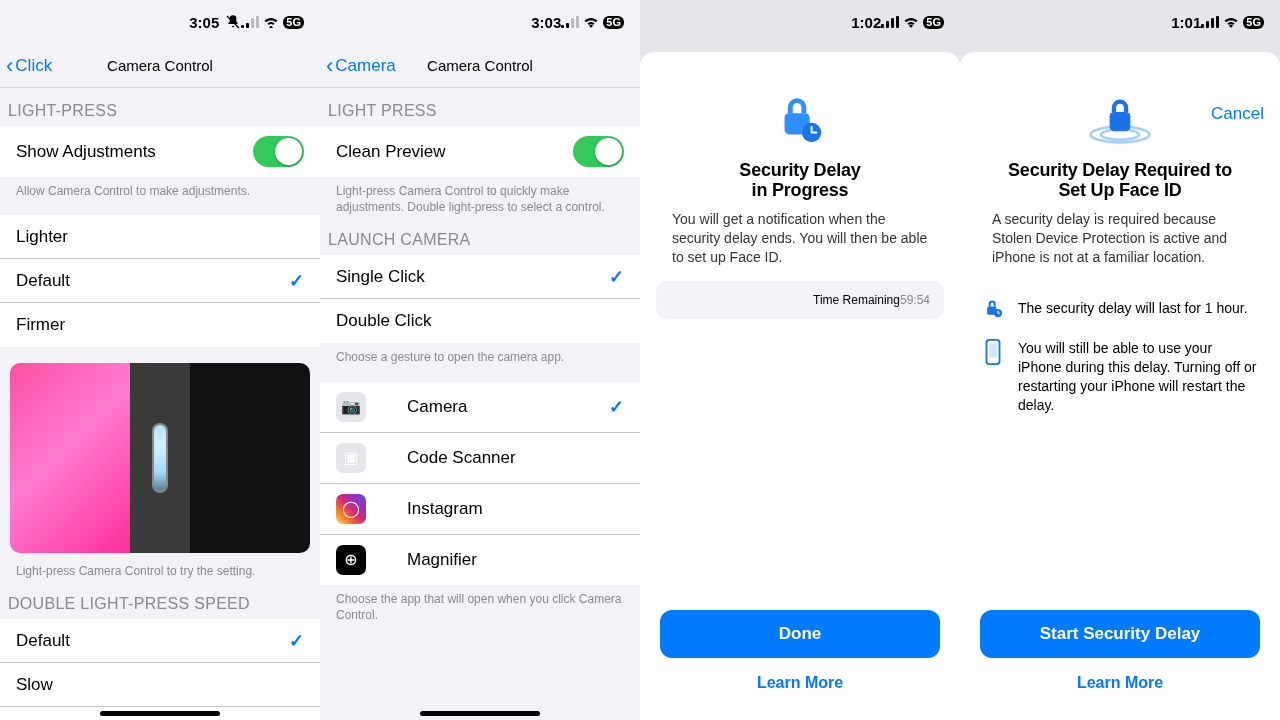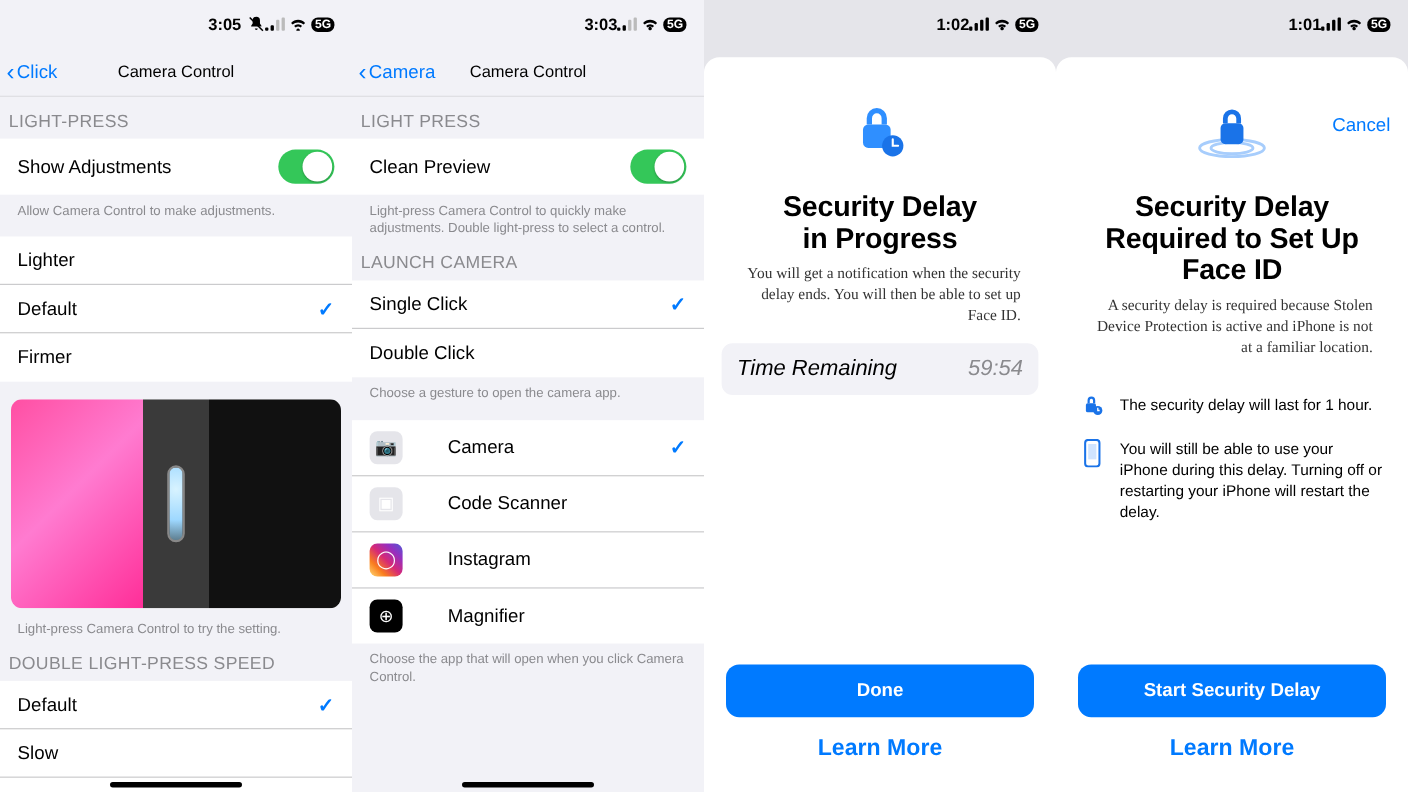--- a/index.html
+++ b/index.html
@@ -47,26 +47,26 @@
   .cam-preview .pink { flex:1; background:linear-gradient(135deg,#ff4fa3 0%, #ff7bd0 45%, #ff2e98 100%); }
   .cam-preview .mid { width:60px; background:#3a3a3a; display:flex; align-items:center; justify-content:center; }
   .cam-preview .mid .pill { width:16px; height:70px; border-radius:10px; background:radial-gradient(circle at 50% 30%, #d8f3ff 0%, #9ed8ff 60%, #5d7d8e 100%); border:2px solid #888; }
   .cam-preview .dark { flex:1; background:#111; }
   
   .home-ind { position:absolute; bottom:4px; left:50%; transform:translateX(-50%); width:120px; height:5px; background:#000; border-radius:3px; }
   
   .sheet { position:absolute; left:0; right:0; bottom:0; top:52px; background:#fff; border-radius:14px 14px 0 0; display:flex; flex-direction:column; padding:12px 14px 8px; }
   .sheet .cancel { position:absolute; right:16px; top:12px; color:var(--ios-blue); font-size:17px;margin-top:40px; }
   .sheet .hero { display:flex; flex-direction:column; align-items:center; text-align:center; padding-top:26px; }
-  .sheet h1 { font-size:26px; font-weight:700; margin:20px 24px 10px; line-height:1.12; letter-spacing:-0.2px; text-align:center; }
-  .sheet .sub { font-size:14px; color:#333; text-align:right; padding:0 18px; line-height:1.35;font-family:Liberation Serif, serif; }
+  .sheet h1 { font-size:18px; font-weight:700; margin:8px 24px 10px; line-height:1.12; letter-spacing:-0.2px; text-align:center; }
+  .sheet .sub { font-size:14px; color:#333; text-align:left; padding:0 18px; line-height:1.35; }
   .sheet .spacer { flex:1; }
   .pill-btn { background:var(--ios-blue); color:#fff; font-size:17px; font-weight:600; border-radius:12px; height:48px; display:flex; align-items:center; justify-content:center; margin:0 6px 8px; }
-  .link-btn { color:var(--ios-blue); font-size:21px; font-weight:600; text-align:center; padding:8px 0 20px; }
-  .time-row { margin:14px 2px 0; background:#f2f2f7; border-radius:10px; display:flex; align-items:center; justify-content:space-between; padding:12px 14px; font-size:20px;font-style:italic; }
+  .link-btn { color:var(--ios-blue); font-size:16px; font-weight:600; text-align:center; padding:8px 0 20px; }
+  .time-row { margin:14px 2px 0; background:#f2f2f7; border-radius:10px; display:flex; align-items:center; justify-content:flex-end; padding:12px 14px; font-size:12px; }
   .time-row .val { color:var(--ios-sub); }
   .info-row { display:flex; gap:14px; padding:10px 8px; }
   .info-row .ico { width:22px; flex:none; color:var(--ios-blue); display:flex; justify-content:center; }
   .info-row .txt { font-size:14px; line-height:1.35; }
   
   .app-ico { width:30px; height:30px; border-radius:7px; display:flex; align-items:center; justify-content:center; font-size:15px; }
   .ico-camera { background:#e5e5ea; color:#555; }
   .ico-code { background:#e5e5ea; color:#555; }
   .ico-ig { background:linear-gradient(45deg,#feda75,#fa7e1e,#d62976,#962fbf,#4f5bd5); color:#fff; }
   .ico-mag { background:#000; color:#ffd60a; }

